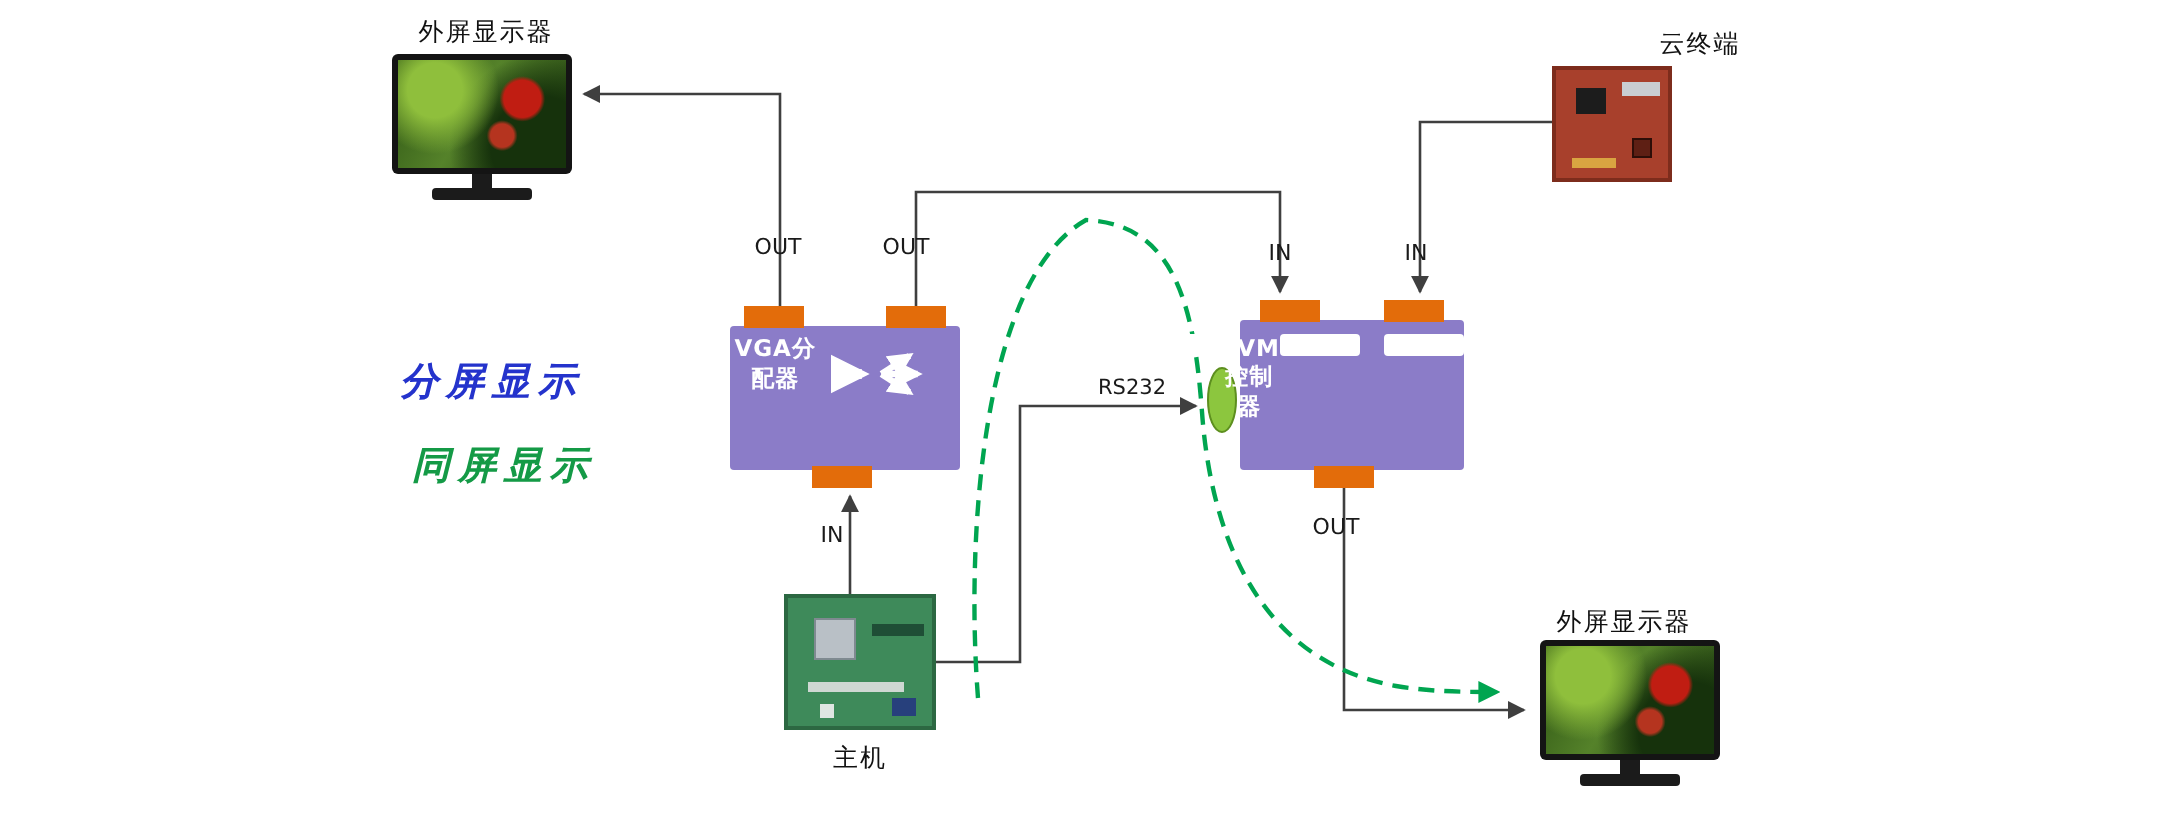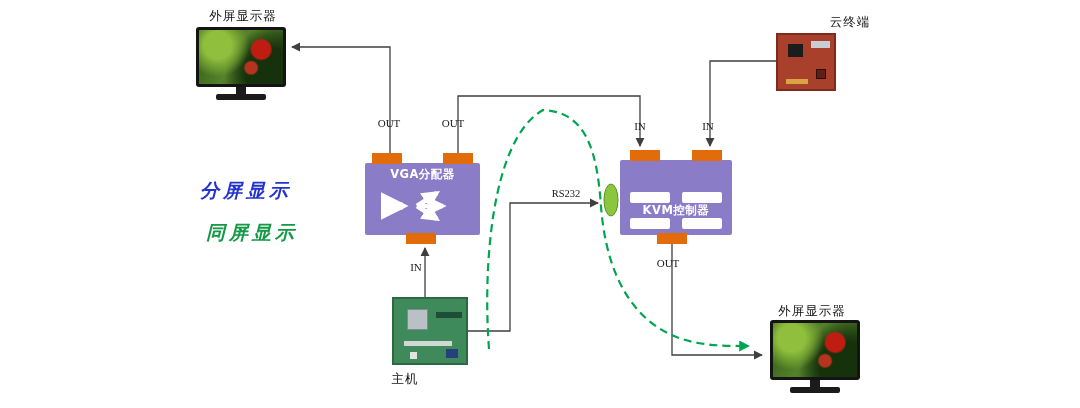--- a/index.html
+++ b/index.html
@@ -4,29 +4,29 @@
 <style>
   * { margin:0; padding:0; box-sizing:border-box; }
   html,body { background:#ffffff; }
   body { font-family:"DejaVu Sans","Liberation Sans",sans-serif; }
   .canvas { position:relative; width:1044px; height:408px; background:#ffffff; overflow:hidden; }
   .wires { position:absolute; left:0; top:0; }
 
   .node-label { position:absolute; transform:translateX(-50%); font-size:12.5px; color:#111;
                 white-space:nowrap; letter-spacing:1px; }
   .port-label { position:absolute; transform:translateX(-50%); font-size:11px; color:#1a1a1a;
-                white-space:nowrap;font-family:Liberation Serif, serif; }
+                white-space:nowrap; }
   .legend-text { position:absolute; font-size:19px; font-weight:700; font-style:italic;
                  letter-spacing:4px; white-space:nowrap;
                  font-family:"DejaVu Serif","Liberation Serif",serif; }
   .legend-blue { color:#2433cc; }
   .legend-green { color:#149a46; }
 
   .device { position:absolute; background:#8b7cc8; border-radius:2px;
-            display:flex; flex-direction:column; }
+            display:flex; flex-direction:row; }
   .device-label { color:#ffffff; font-size:11.5px; font-weight:700; text-align:center;
                   letter-spacing:.5px; }
   .vga-label { margin-top:4px; }
   .fanout-svg { display:block; margin:2px auto 0; }
 
   .kvm { justify-content:flex-end; padding:7px 0 6px; }
   .kvm-row { display:flex; justify-content:center; gap:12px; }
   .kvm-slot { width:40px; height:11px; background:#ffffff; border-radius:2px; }
 
   .tab { position:absolute; width:30px; height:11px; background:#e36c0a; z-index:5; }
@@ -144,21 +144,21 @@
   <span class="port-label" style="left:668px; top:257px;">OUT</span>
   <span class="port-label" style="left:566px; top:188px; font-size:10.5px;">RS232</span>
 
   <div class="board host-board" style="left:392px; top:297px;">
     <div class="hb-socket"></div>
     <div class="hb-slot"></div>
     <div class="hb-strip"></div>
     <div class="hb-chip"></div>
     <div class="hb-dot"></div>
   </div>
-  <span class="node-label" style="left:405px; top:371px;">主机</span>
+  <span class="node-label" style="left:430px; top:371px;">主机</span>
 
   <span class="node-label" style="left:812px; top:303px;">外屏显示器</span>
   <div class="monitor" style="left:770px; top:320px;">
     <div class="monitor-frame">
       <div class="monitor-screen"></div>
     </div>
     <div class="stand-neck"></div>
     <div class="stand-base"></div>
   </div>
 

